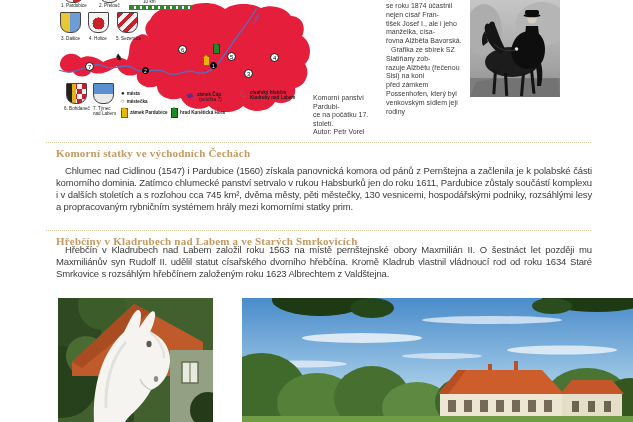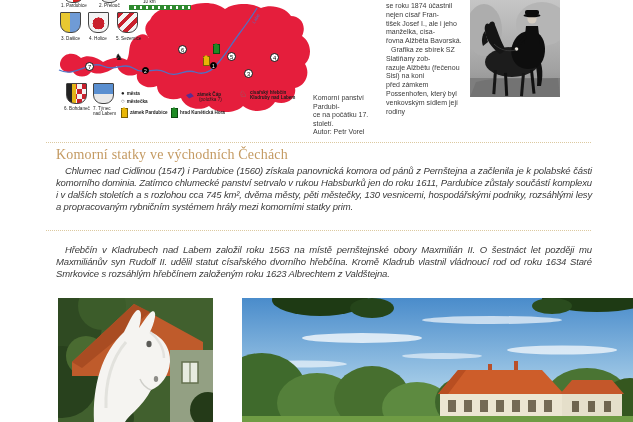--- a/index.html
+++ b/index.html
@@ -28,23 +28,23 @@
       border:0.5px solid #2f8a2f;}
   .legend-dot{font-size:6px;margin-right:2px;}
   
   .note{position:absolute;left:386px;top:2px;width:84px;font-size:7px;line-height:8.8px;color:#3a3a3a;}
   .note .indent{text-indent:5px;}
   .map-caption{position:absolute;left:313px;top:94px;width:68px;font-size:7px;line-height:8.6px;color:#3a3a3a;}
   .photo{position:absolute;display:block;}
   
   .sep{position:absolute;left:46px;width:545px;border-top:1px dotted #dcc9a0;}
   .heading{position:absolute;left:56px;font-family:"Liberation Serif","DejaVu Serif",serif;
-      font-weight:normal;font-size:14px;letter-spacing:0.2px;color:#c49a62;white-space:nowrap;}
+      font-weight:bold;font-size:11px;letter-spacing:0.2px;color:#c49a62;white-space:nowrap;}
   .para{position:absolute;left:56px;width:536px;font-size:9.5px;line-height:12.1px;
-      letter-spacing:-0.15px;text-align:justify;text-indent:9px;color:#3b3b3b;font-style:italic;}
+      letter-spacing:-0.15px;text-align:justify;text-indent:9px;color:#3b3b3b;}
 </style>
 </head>
 <body>
 
 <div class="page">
 
   <div class="map">
     <svg class="blob" width="258" height="122" viewBox="0 0 258 122">
       <path d="M95,20 C100,8 118,4 134,6 C146,1 162,2 170,9 C178,3 196,2 206,8 C216,4 230,7 236,16 C246,16 252,26 247,36 C256,42 258,56 250,64 C256,74 250,86 240,88 C242,98 232,106 220,102 C214,112 198,114 188,106 C180,114 162,114 154,106 C144,112 130,108 126,98 C114,102 102,96 102,86 C92,90 80,84 82,74 C74,78 64,74 62,66 C54,72 44,76 36,72 C32,78 22,78 18,72 C10,74 2,68 6,60 C10,52 20,52 26,58 C34,54 42,58 48,62 C56,58 64,56 72,60 C76,52 72,44 80,38 C86,32 92,34 94,38 C88,30 90,24 95,20 Z" fill="#e51e3c"></path>
       <path d="M4,70 C20,78 34,60 48,66 C60,72 68,62 78,68 C90,76 100,66 110,72 C122,79 130,68 140,72 C150,76 158,70 164,62 C172,52 178,42 184,34 C190,26 196,18 202,8" fill="none" stroke="#4a74c8" stroke-width="1.3" opacity="0.95"></path>
@@ -145,20 +145,21 @@
     <path d="M56,36 C52,40 49,44 47,48" stroke="#0e0e0e" stroke-width="3" fill="none"></path>
     <circle cx="46.5" cy="49" r="1.8" fill="#e8e4dc"></circle>
     <path d="M46,50 C38,52 30,50 24,44" stroke="#3d3d3d" stroke-width="0.8" fill="none"></path>
   </svg>
 
   <div class="sep" style="top:142px;"></div>
   <div class="heading" style="top:147px;">Komorní statky ve východních Čechách</div>
   <div class="para" style="top:165px;">Chlumec nad Cidlinou (1547) i Pardubice (1560) získala panovnická komora od pánů z Pernštejna a začlenila je k polabské části komorního dominia. Zatímco chlumecké panství setrvalo v rukou Habsburků jen do roku 1611, Pardubice zůstaly součástí komplexu i v dalších stoletích a s rozlohou cca 745 km², dvěma městy, pěti městečky, 130 vesnicemi, hospodářskými podniky, rozsáhlými lesy a propracovaným rybničním systémem hrály mezi komorními statky prim.</div>
 
   <div class="sep" style="top:230px;"></div>
+  <div class="heading" style="top:235px;">Hřebčíny v Kladrubech nad Labem a ve Starých Smrkovicích</div>
   <div class="para" style="top:244px;">Hřebčín v Kladrubech nad Labem založil roku 1563 na místě pernštejnské obory Maxmilián II. O šestnáct let později mu Maxmiliánův syn Rudolf II. udělil statut císařského dvorního hřebčína. Kromě Kladrub vlastnil vládnoucí rod od roku 1634 Staré Smrkovice s rozsáhlým hřebčínem založeným roku 1623 Albrechtem z Valdštejna.</div>
 
   <svg class="photo" style="left:58px;top:298px;" width="155" height="124" viewBox="0 0 155 124">
     <rect width="155" height="124" fill="#41602e"></rect>
     <circle cx="12" cy="28" r="32" fill="#2f4a22"></circle>
     <circle cx="44" cy="8" r="24" fill="#3c5c2a"></circle>
     <circle cx="4" cy="84" r="36" fill="#28411d"></circle>
     <circle cx="28" cy="58" r="20" fill="#4a6b31"></circle>
 
     <polygon points="14,64 76,6 145,44 145,78 14,78" fill="#bf5b2b"></polygon>

